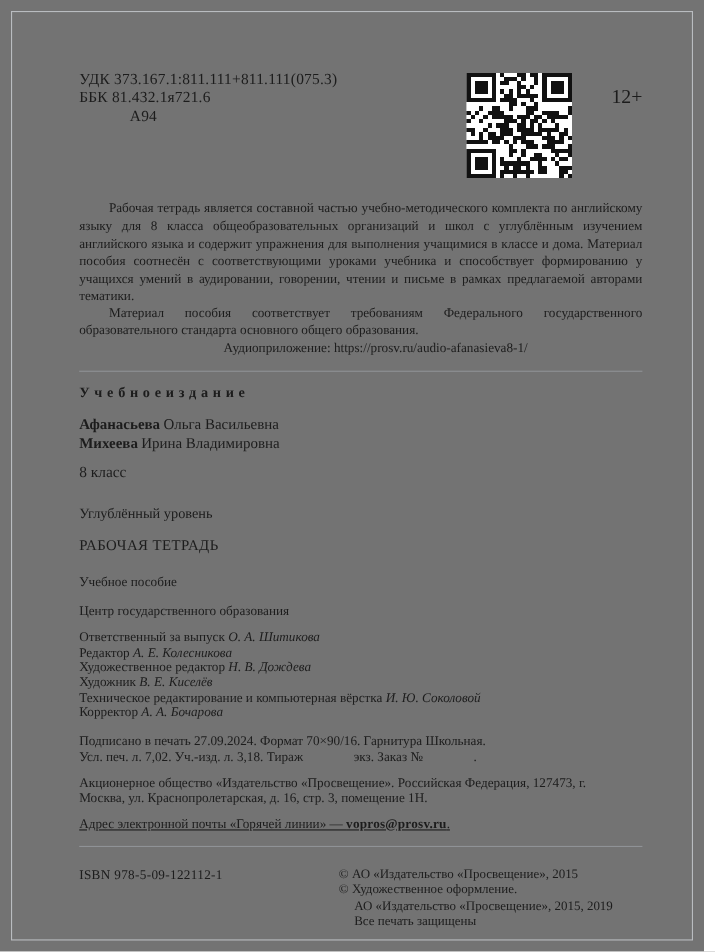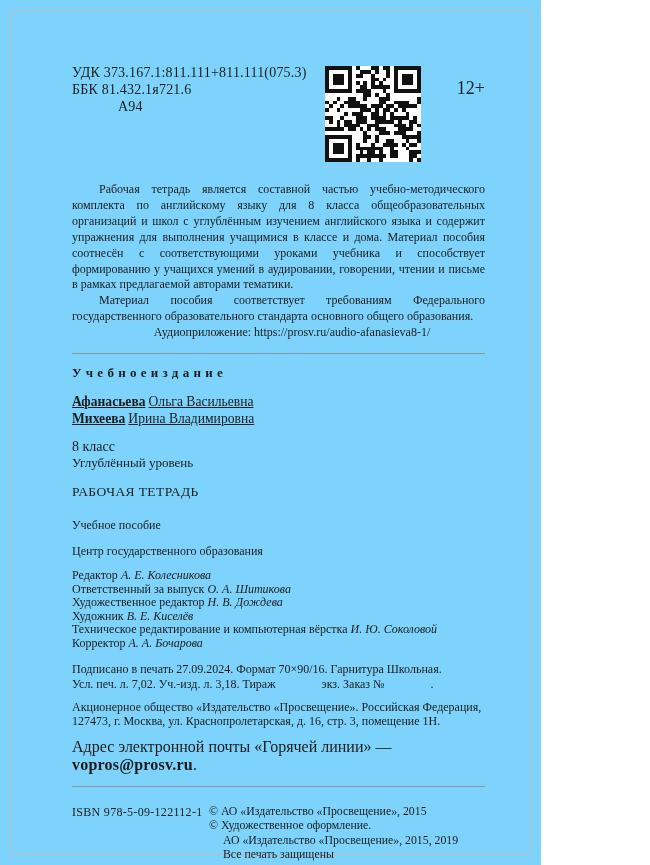--- a/index.html
+++ b/index.html
@@ -4,23 +4,23 @@
 <style>
   * { box-sizing: border-box; margin: 0; padding: 0; }
   html, body { background: #ffffff; }
   body {
     font-family: "Liberation Serif", "DejaVu Serif", serif;
     color: #1c1c1c;
     -webkit-font-smoothing: antialiased;
   }
   .sheet {
     position: relative;
-    width: 541px;
+    width: 640px;
     height: 865px;
-    background: #7dd3fc;
+    background: #737373;
     overflow: hidden;
   }
   .frame {
     position: absolute;
     inset: 10px;
     border: 1px solid #b9bcc0;
     pointer-events: none;
   }
   .content {
     position: absolute;
@@ -62,37 +62,37 @@
   .rule {
     border: none;
     border-top: 1px solid #8f9296;
     margin: 12px 0 0 0;
     height: 0;
   }
 
   
   .edition { margin-top: 11px; }
   .spaced { font-size: 13px; font-weight: bold; letter-spacing: 0.5px; }
-  .authors { margin-top: 13px; font-size: 13.6px; line-height: 16.5px; text-decoration: underline; }
+  .authors { margin-top: 13px; font-size: 13.6px; line-height: 16.5px; }
   .author b { margin-right: 3px; }
   .book-title { margin-top: 11px; font-size: 15.5px; font-weight: bold; letter-spacing: 0.3px; }
   .grade { margin-top: 12px; font-size: 14px; }
-  .level { margin-top: 0; font-size: 13px; }
+  .level { margin-top: 20px; font-size: 13px; }
   .subtitle { margin-top: 13px; font-size: 13.5px; letter-spacing: 0.4px; }
   .kind { margin-top: 18px; font-size: 12px; }
   .center { margin-top: 11px; font-size: 12px; }
 
   .staff { margin-top: 10px; font-size: 12px; line-height: 13.6px; }
   .staff .name { font-style: italic; margin-left: 3px; }
 
   .imprint { margin-top: 11px; font-size: 12px; line-height: 14px; }
   .imprint .row2 { margin-top: 1px; }
   .gap { display: inline-block; width: 46px; }
   .publisher { margin-top: 9px; font-size: 12px; line-height: 14px; max-width: 500px; }
-  .email-line { margin-top: 10px; font-size: 16px; }
+  .email-line { margin-top: 10px; font-size: 12px; text-decoration: underline; }
   .email-line b { letter-spacing: 0.2px; }
 
   
   .footer {
     margin-top: 17px;
     display: flex;
     align-items: flex-start;
     font-size: 12px;
   }
   .isbn { flex: 1; letter-spacing: 0.3px; padding-top: 1px; }
@@ -371,22 +371,22 @@
       </div>
 
       <div class="grade">8 класс</div>
       <div class="level">Углублённый уровень</div>
       <div class="subtitle">РАБОЧАЯ ТЕТРАДЬ</div>
       <div class="kind">Учебное пособие</div>
       <div class="center">Центр государственного образования</div>
     </div>
 
     <div class="staff">
+      <div><span class="role">Ответственный за выпуск</span><span class="name">О. А. Шитикова</span></div>
       <div><span class="role">Редактор</span><span class="name">А. Е. Колесникова</span></div>
-      <div><span class="role">Ответственный за выпуск</span><span class="name">О. А. Шитикова</span></div>
       <div><span class="role">Художественное редактор</span><span class="name">Н. В. Дождева</span></div>
       <div><span class="role">Художник</span><span class="name">В. Е. Киселёв</span></div>
       <div><span class="role">Техническое редактирование и компьютерная вёрстка</span><span class="name">И. Ю. Соколовой</span></div>
       <div><span class="role">Корректор</span><span class="name">А. А. Бочарова</span></div>
     </div>
 
     <div class="imprint">
       <div>Подписано в печать 27.09.2024. Формат 70×90/16. Гарнитура Школьная.</div>
       <div class="row2">
         <span>Усл. печ. л. 7,02. Уч.-изд. л. 3,18. Тираж</span><span class="gap"></span><span>экз. Заказ №</span><span class="gap"></span><span>.</span>

